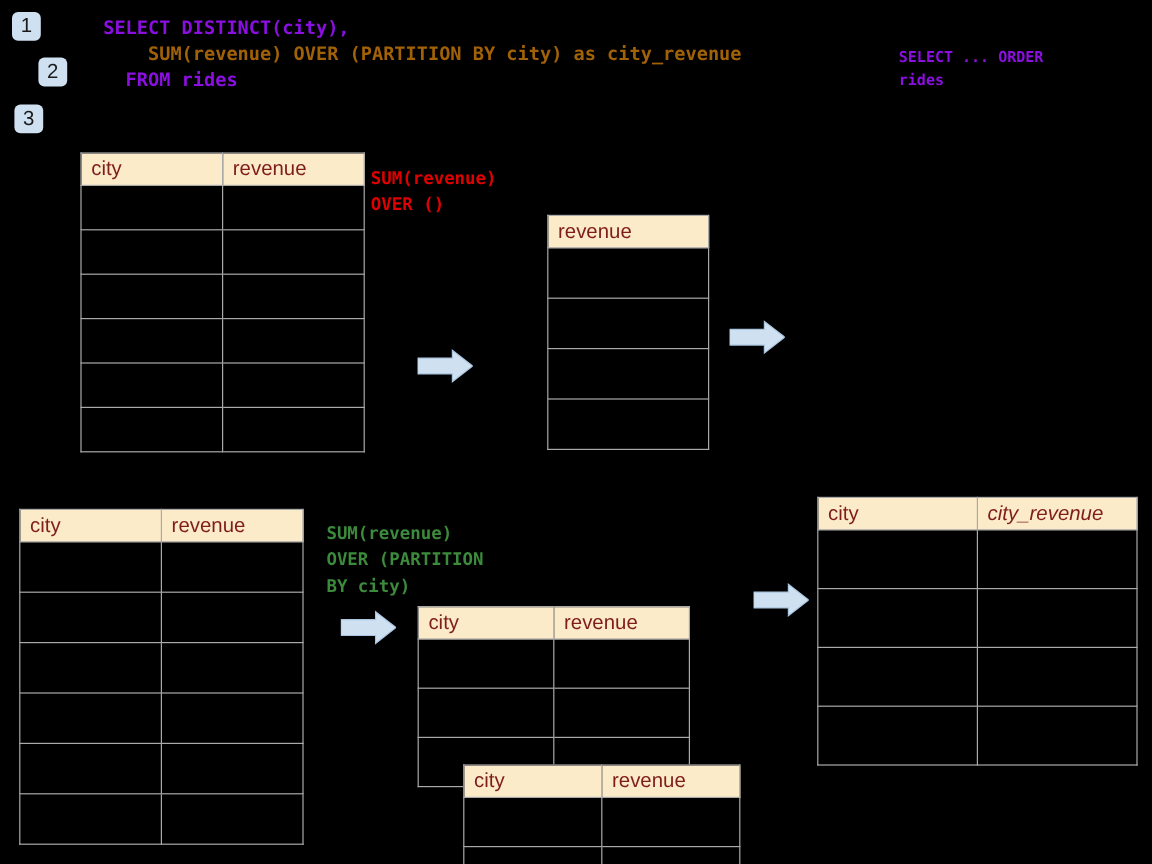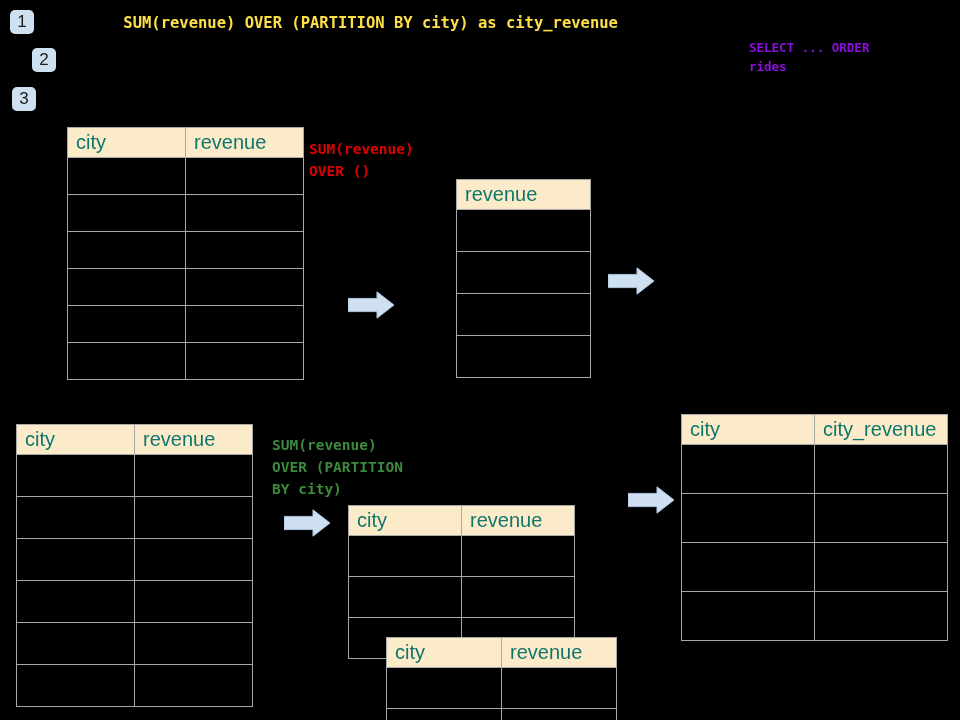--- a/index.html
+++ b/index.html
@@ -32,21 +32,21 @@
     position:absolute;
     font-family:"DejaVu Sans Mono","Liberation Mono",monospace;
     font-size:15.5px;
     font-weight:bold;
     letter-spacing:0px;
     white-space:pre;
     line-height:22px;
   }
   .c-purple{color:#8A0FE0;}
   .c-red{color:#E00000;}
-  .c-green{color:#fde047;}
+  .c-green{color:#a16207;}
 
   .sidenote{
     position:absolute;
     font-family:"DejaVu Sans Mono","Liberation Mono",monospace;
     font-size:12.5px;
     font-weight:bold;
     color:#8A0FE0;
     line-height:19px;
     white-space:pre-line;
   }
@@ -70,40 +70,40 @@
     table-layout:fixed;
     background:#000;
   }
   .tbl td{
     border:1px solid #A9A9A9;
     background:#000000;
     padding:0;
   }
   .tbl td.hd{
     background:#FCEBC8;
-    color:#0f766e;
+    color:#7f1d1d;
     font-family:"Liberation Sans", sans-serif;
-    font-size:20px;
+    font-size:17px;
     padding:3px 8px;
     text-align:left;
     white-space:nowrap;
     vertical-align:middle;
   }
 
   
   .arrow{position:absolute;}
 </style>
 </head>
 <body>
 
 <div id="canvas">
     <div class="badge" style="left: 10px; top: 10px; background: rgb(207, 224, 240);">1</div>
     <div class="badge" style="left: 32px; top: 48px; background: rgb(207, 224, 240);">2</div>
     <div class="badge" style="left: 12px; top: 87px; background: rgb(207, 224, 240);">3</div>
-    <div class="code" style="left: 86px; top: 12px;"><div class="c-green">    SUM(revenue) OVER (PARTITION BY city) as city_revenue</div></div>
+    <div class="code" style="left: 86px; top: 12px;"><div class="c-purple">SELECT DISTINCT(city),</div><div class="c-green">    SUM(revenue) OVER (PARTITION BY city) as city_revenue</div><div class="c-purple">  FROM rides</div></div>
     <div class="sidenote" style="left: 749px; top: 38px;">SELECT ... ORDER
 rides</div>
     <div class="annot red" style="left: 309px; top: 138px;">SUM(revenue)
 OVER ()</div>
     <div class="annot green" style="left: 272px; top: 434px;">SUM(revenue)
 OVER (PARTITION
 BY city)</div>
     <table class="tbl" style="left: 67px; top: 127px;">
       <colgroup>
         <col style="width: 118px;">
@@ -243,21 +243,21 @@
       </tbody>
     </table>
     <table class="tbl" style="left: 681px; top: 414px;">
       <colgroup>
         <col style="width: 133px;">
         <col style="width: 133px;">
       </colgroup>
       <tbody>
         <tr>
           <td class="hd" style="background: rgb(252, 235, 200);">city</td>
-          <td class="hd" style="background: rgb(252, 235, 200);">city_revenue</td>
+          <td class="hd" style="background: rgb(252, 235, 200); font-style: italic;">city_revenue</td>
         </tr>
         <tr>
           <td style="height: 48px;"></td>
           <td style="height: 48px;"></td>
         </tr>
         <tr>
           <td style="height: 48px;"></td>
           <td style="height: 48px;"></td>
         </tr>
         <tr>

